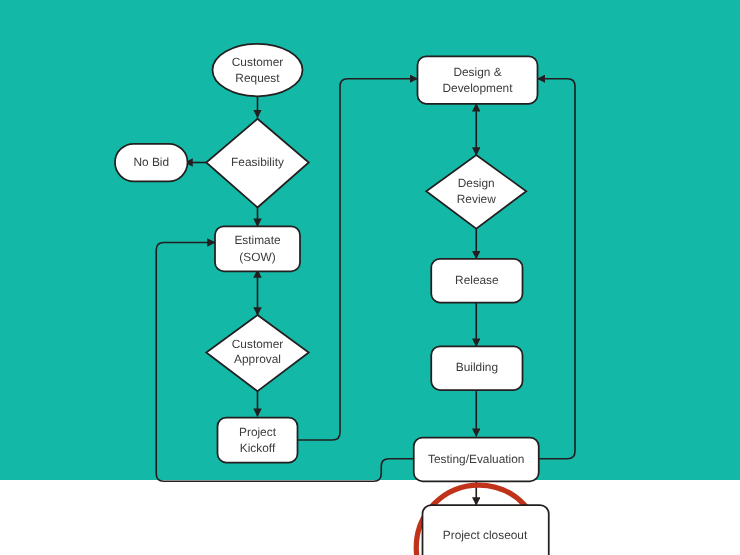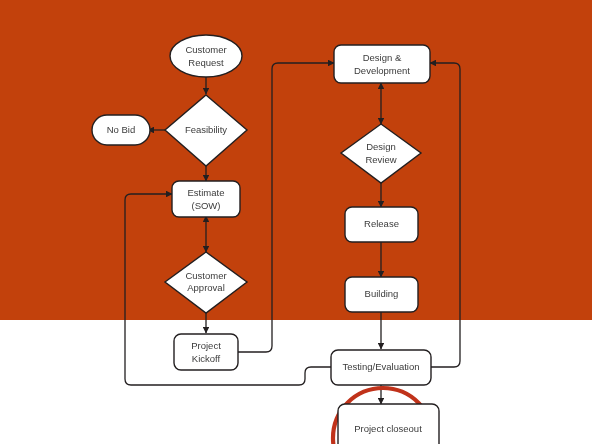--- a/index.html
+++ b/index.html
@@ -10,22 +10,22 @@
   }
   body {
     width: 592px;
     height: 444px;
     overflow: hidden;
     font-family: "Liberation Sans", sans-serif;
   }
   #flowchart-canvas {
     position: relative;
     width: 592px;
-    height: 320px;
-    background: #c2410c;
+    height: 384px;
+    background: #14b8a6;
   }
   svg.diagram {
     display: block;
     width: 592px;
     height: 444px;
   }
   .node-shape {
     fill: #ffffff;
     stroke: #231f20;
     stroke-width: 1.4;

